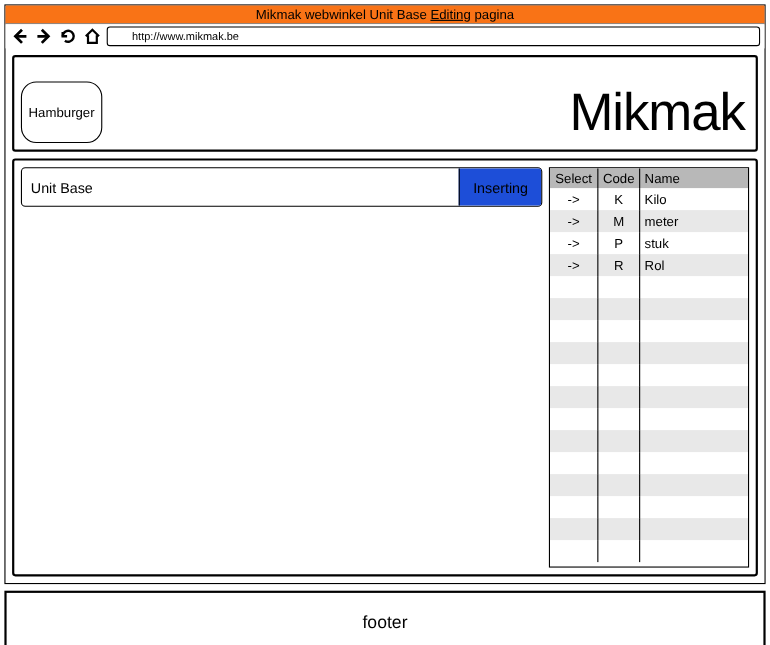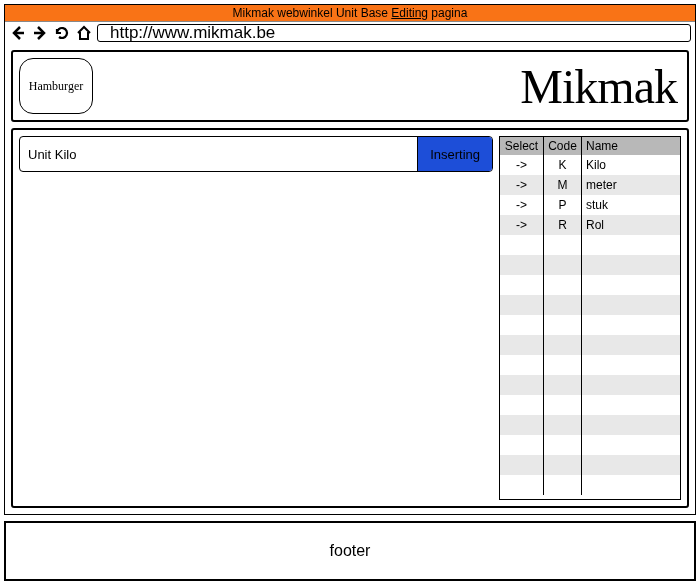--- a/index.html
+++ b/index.html
@@ -35,36 +35,35 @@
     align-items: center;
     justify-content: center;
     font-weight: bold;
     font-size: 16px;
     cursor: pointer;
   }
   .url-input {
     flex: 1;
     border: 1px solid #000;
     border-radius: 3px;
-    padding: 1px 12px;
-    font-size: 17px;
+    padding: 1px 22px;
+    font-size: 10px;
     height: 18px;
   }
   .page-body {
     padding: 6px;
   }
   .header-block {
     border: 2px solid #000;
     border-radius: 3px;
     display: flex;
     align-items: center;
     justify-content: space-between;
-    padding: 6px 10px 6px 6px;
+    padding: 22px 10px 6px 6px;
     margin-bottom: 6px;
-    font-family: Liberation Serif, serif;
   }
   .hamburger-box {
     border: 1.5px solid #000;
     border-radius: 14px;
     width: 74px;
     height: 56px;
     display: flex;
     align-items: center;
     justify-content: center;
     font-size: 12px;
@@ -189,21 +188,21 @@
     <div class="header-block">
       <div class="hamburger-box">
         <span>Hamburger</span>
       </div>
       <div class="brand">Mikmak</div>
     </div>
 
     <div class="content-block">
       <div class="left-pane">
         <div class="entity-bar">
-          <div class="entity-label">Unit Kilo</div>
+          <div class="entity-label">Unit Base</div>
           <div class="entity-status">Inserting</div>
         </div>
       </div>
       <div class="right-pane">
         <div class="table-header">
           <div class="col-select">Select</div>
           <div class="col-code">Code</div>
           <div class="col-name">Name</div>
         </div>
         <div class="table-body" id="table-body">

